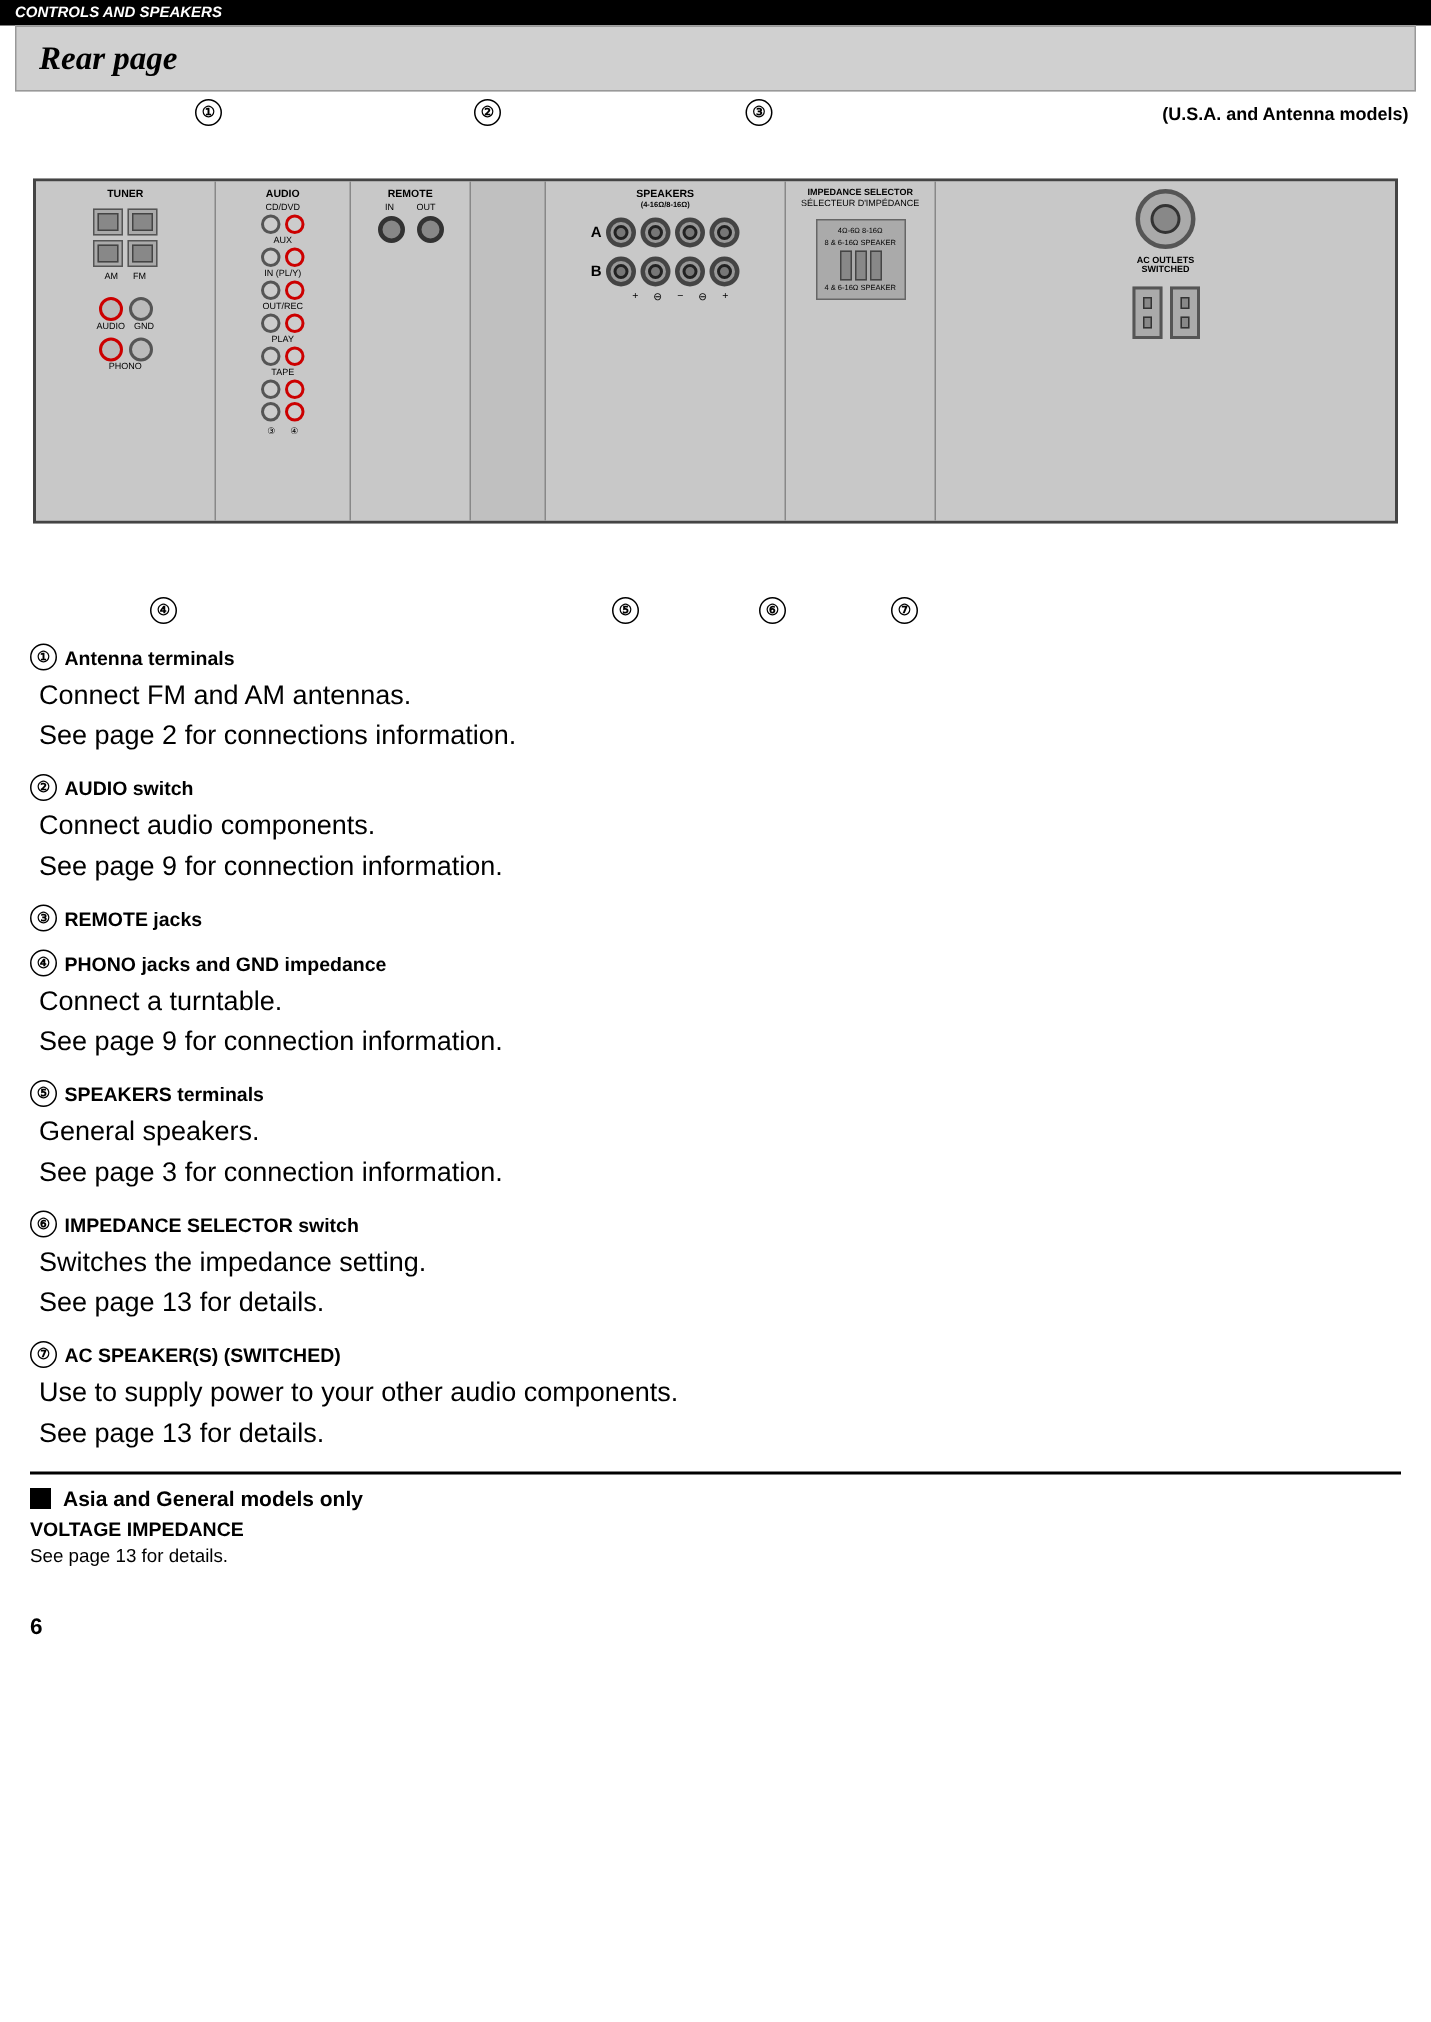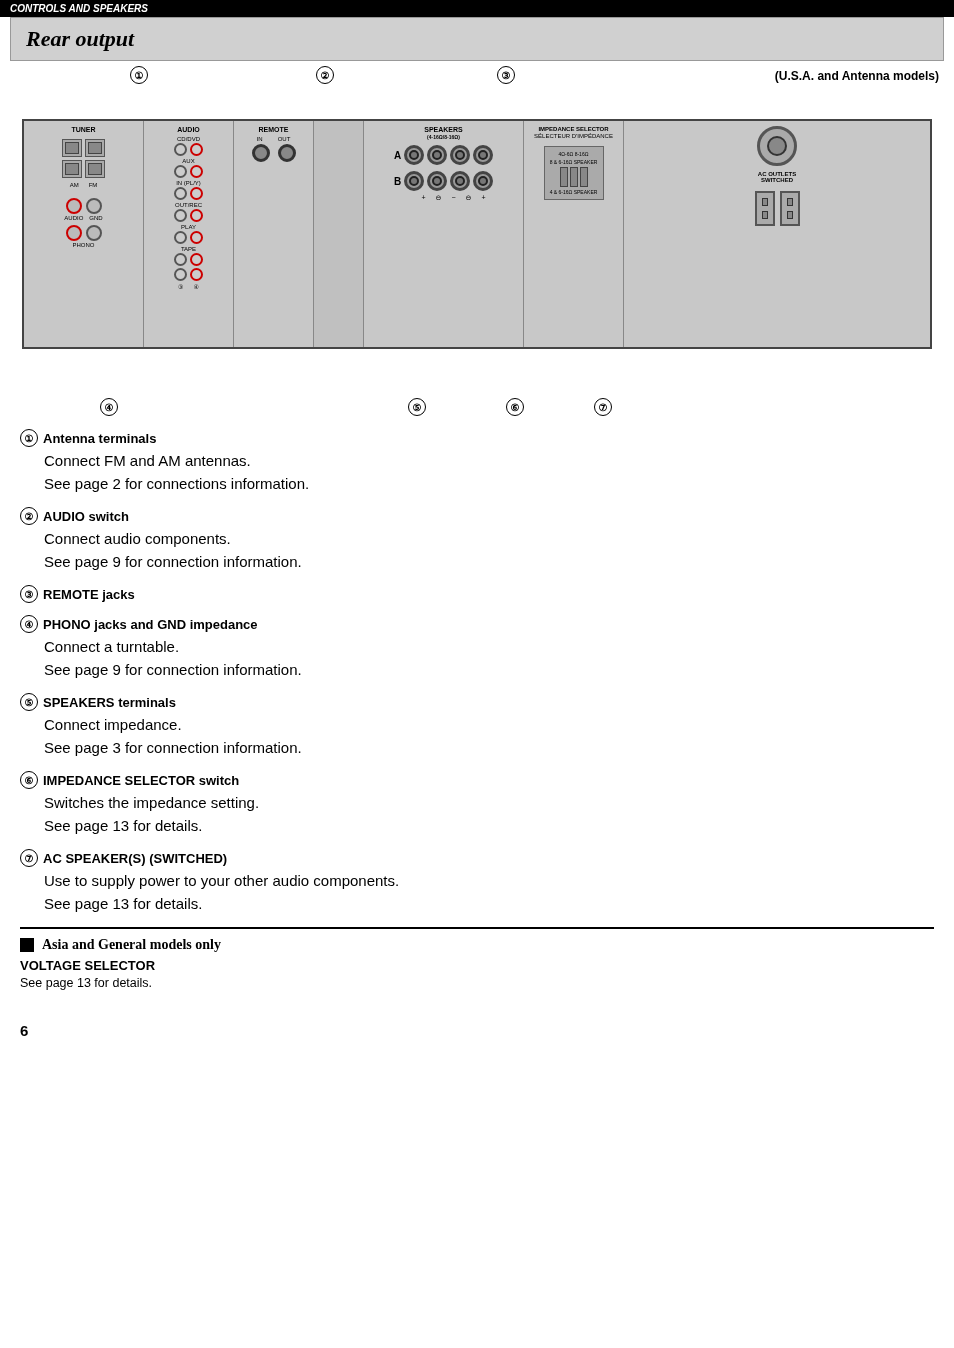--- a/index.html
+++ b/index.html
@@ -75,31 +75,30 @@
     .description-title {
       font-weight: bold;
       font-size: 13px;
       display: flex;
       align-items: center;
       gap: 5px;
       margin-bottom: 3px;
     }
 
     .description-body {
-      font-size: 15px;
+      font-size: 18px;
       line-height: 1.5;
-      margin-left: 24px;
+      margin-left: 6px;
     }
 
     .section-divider {
       display: flex;
       align-items: center;
       gap: 8px;
       margin: 8px 0 5px 0;
-      font-family: Liberation Serif, serif;
     }
 
     .black-square {
       width: 14px;
       height: 14px;
       background: #000;
       flex-shrink: 0;
     }
 
     .section-divider-title {
@@ -128,21 +127,21 @@
     }
   </style>
 </head>
 <body>
 
 <div class="top-bar">
   <span>CONTROLS AND SPEAKERS</span>
 </div>
 
 <div class="section-header">
-  <h1>Rear output</h1>
+  <h1>Rear page</h1>
 </div>
 
 <div class="diagram-wrapper">
 
   <div class="usa-label">(U.S.A. and Antenna models)</div>
 
   <div style="position: absolute; top: 5px; left: 15px; display: flex; width: 500px; justify-content: space-between; pointer-events: none;">
     <span class="callout-number" style="position:relative; left: 115px; top:0;">①</span>
     <span class="callout-number" style="position:relative; left: 60px; top:0;">②</span>
     <span class="callout-number" style="position:relative; left: 0px; top:0;">③</span>
@@ -384,21 +383,21 @@
       <span>See page 9 for connection information.</span>
     </div>
   </div>
 
   <div class="description-item">
     <div class="description-title">
       <span class="numbered-circle">⑤</span>
       <strong>SPEAKERS terminals</strong>
     </div>
     <div class="description-body">
-      <span>Connect impedance.</span><br>
+      <span>General speakers.</span><br>
       <span>See page 3 for connection information.</span>
     </div>
   </div>
 
   <div class="description-item">
     <div class="description-title">
       <span class="numbered-circle">⑥</span>
       <strong>IMPEDANCE SELECTOR switch</strong>
     </div>
     <div class="description-body">
@@ -419,21 +418,21 @@
   </div>
 
   <hr style="border: none; border-top: 2px solid #000; margin: 8px 0;">
 
   <div class="section-divider">
     <div class="black-square"></div>
     <span class="section-divider-title">Asia and General models only</span>
   </div>
 
   <div class="description-item" style="margin-top: 5px;">
-    <div class="voltage-title">VOLTAGE SELECTOR</div>
+    <div class="voltage-title">VOLTAGE IMPEDANCE</div>
     <div style="font-size: 12.5px;">See page 13 for details.</div>
   </div>
 
 </div>
 
 <div style="position: relative; margin-left: 20px; margin-top: 10px;">
   <span style="font-size: 15px; font-weight: bold;">6</span>
 </div>
 
 </body></html>

